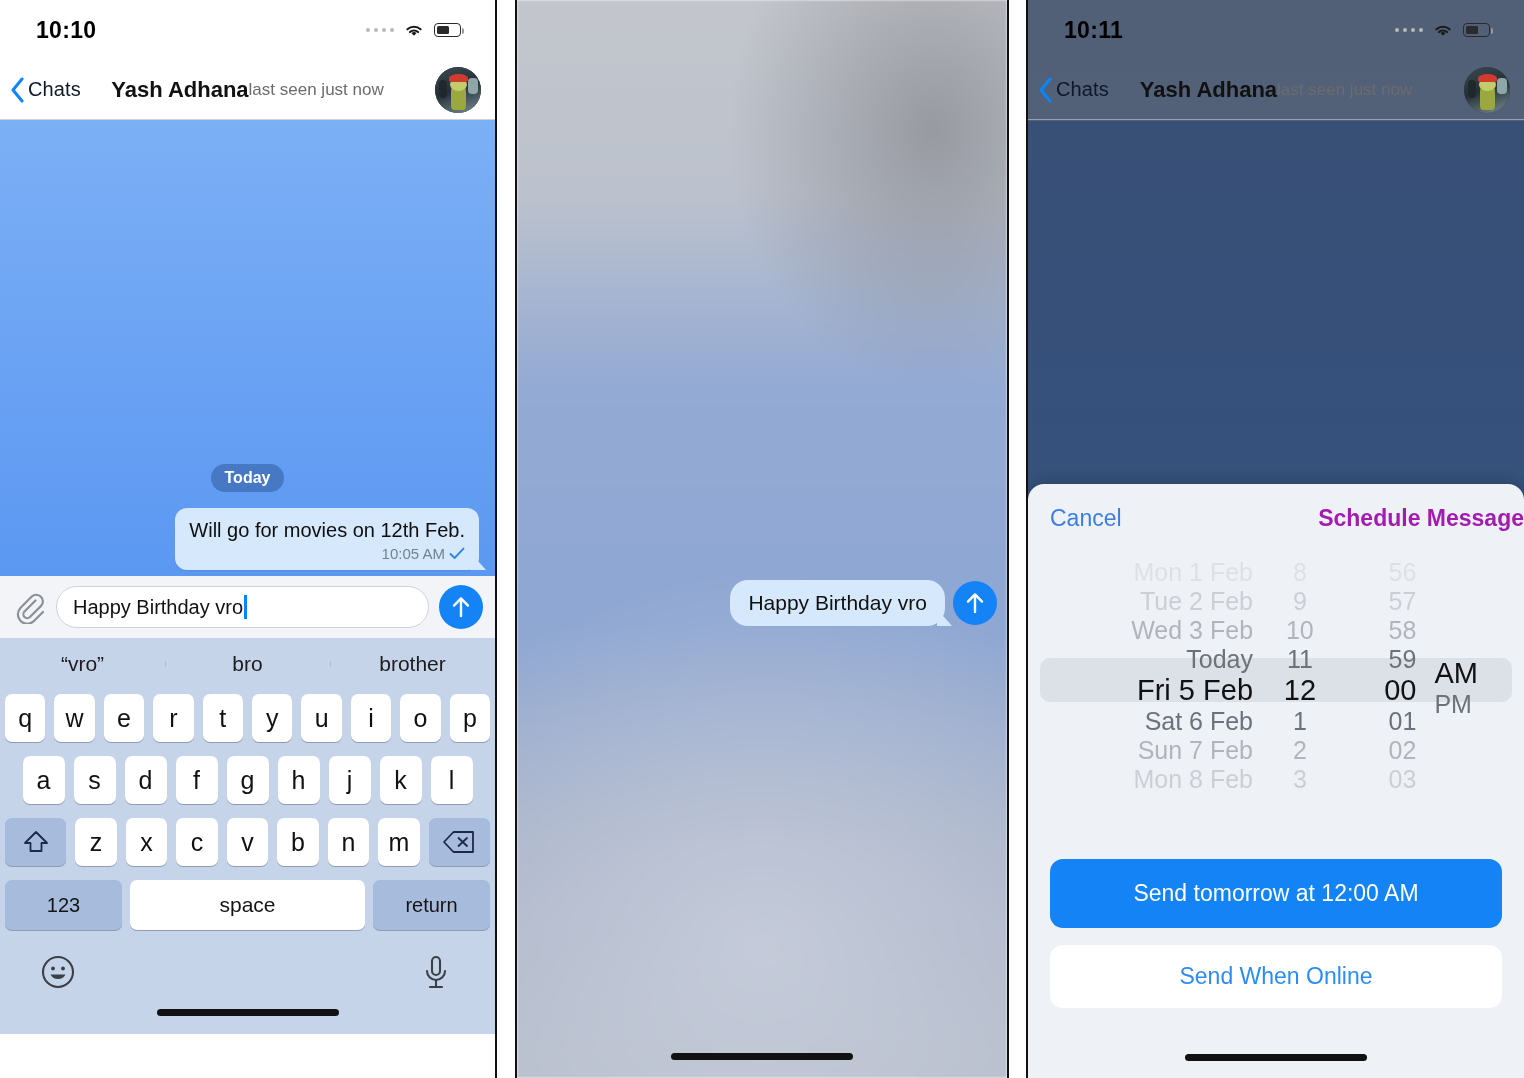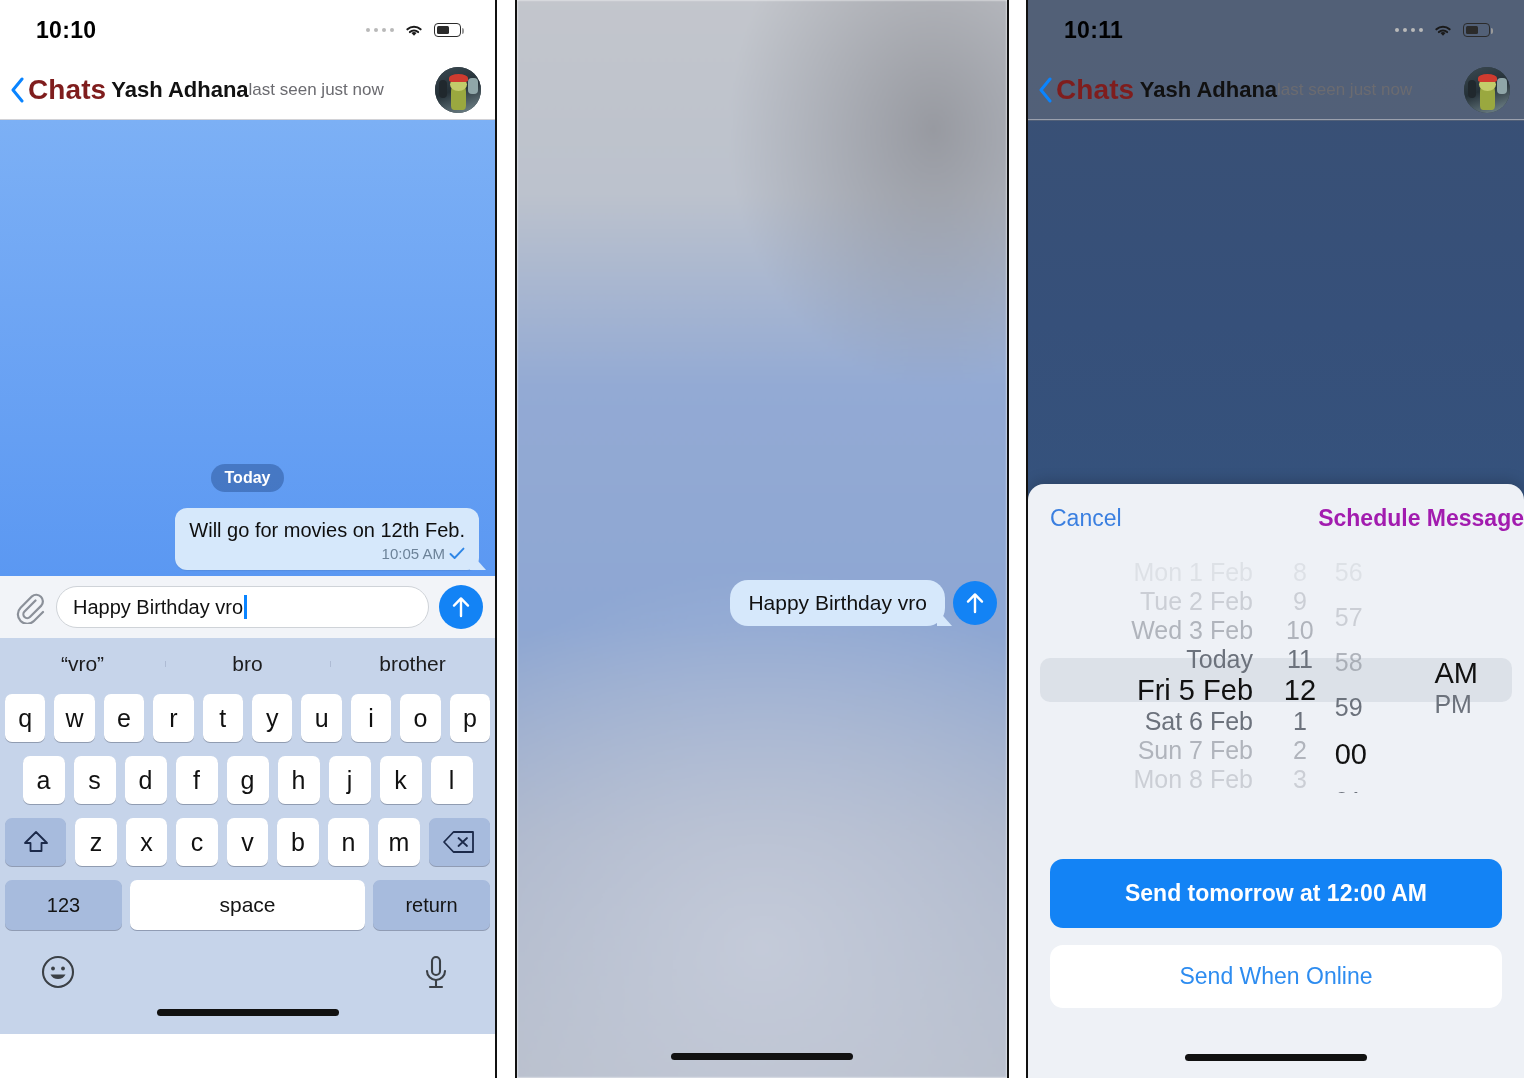--- a/index.html
+++ b/index.html
@@ -41,21 +41,21 @@
   .sb-batt i { display:block; height:100%; width:55%; background:#2b2b2b; border-radius:1.5px; }
 
   
   .navbar {
     position: relative; height: 60px;
     display: flex; align-items: center; padding: 0 14px 0 10px;
     border-bottom: 1px solid #d2d2d6;
   }
   .nav-back { display: flex; align-items: center; gap: 2px; color: #0a84ff; cursor: pointer; }
   .nav-chev { width: 16px; height: 26px; display: block; flex: none; }
-  .nav-back-label { font-size: 28px; color: #7f1d1d; letter-spacing: .1px; font-weight: bold; }
+  .nav-back-label { font-size: 20px; color: #0f172a; letter-spacing: .1px; }
   .nav-center {
     position: absolute; left: 0; right: 0; top: 0; bottom: 0;
     display: flex; flex-direction: row; align-items: center; justify-content: center;
     pointer-events: none;
   }
   .nav-title { font-size: 22px; font-weight: bold; color: #111; line-height: 1.15; }
   .nav-sub { font-size: 17px; color: #6b6b70; line-height: 1.3; margin-top: 1px; }
   .avatar {
     margin-left: auto; width: 46px; height: 46px; border-radius: 50%;
     overflow: hidden; flex: none; position: relative;
@@ -198,33 +198,33 @@
     position: relative; height: 235px; margin-top: 6px; overflow: hidden;
   }
   .picker-hl {
     position: absolute; left: 12px; right: 12px; top: 100px; height: 44px;
     background: rgba(160,168,180,.22); border-radius: 10px;
   }
   .pcols { position: relative; display: flex; height: 100%; }
   .pcol { display: flex; flex-direction: column; }
   .pcol-date { width: 238px; align-items: flex-end; padding-right: 12px; }
   .pcol-hr { width: 70px; align-items: center; }
-  .pcol-min { width: 82px; align-items: flex-start; gap: 16px; }
+  .pcol-min { width: 82px; align-items: flex-end; }
   .pcol-ap { width: 108px; align-items: flex-start; padding-left: 18px; }
   .pitem { height: 38px; display: flex; align-items: center; font-size: 25px; color: #8b9099; white-space: nowrap; }
   .pitem.sel { height: 44px; font-size: 29px; color: #111; font-weight: 400; }
   .pitem.f1 { opacity: .62; }
   .pitem.f2 { opacity: .35; }
   .pitem.f3 { opacity: .16; }
   .pitem.near { color: #6c727c; }
   .sheet-actions { position: absolute; left: 22px; right: 22px; top: 375px; }
   .btn-primary {
     height: 69px; background: #1383f5; border-radius: 13px;
     display: flex; align-items: center; justify-content: center;
-    font-size: 23px; font-weight: bold; color: #fff;
+    font-size: 23px; font-weight: normal; color: #fff;
   }
   .btn-secondary {
     margin-top: 17px; height: 63px; background: #fff; border-radius: 13px;
     display: flex; align-items: center; justify-content: center;
     font-size: 23px; color: #2d8cf0;
   }
   .p3-home { position: absolute; left: 50%; transform: translateX(-50%); bottom: 17px; width: 182px; height: 7px; border-radius: 4px; background: #111; }
 </style>
 </head>
 <body>

